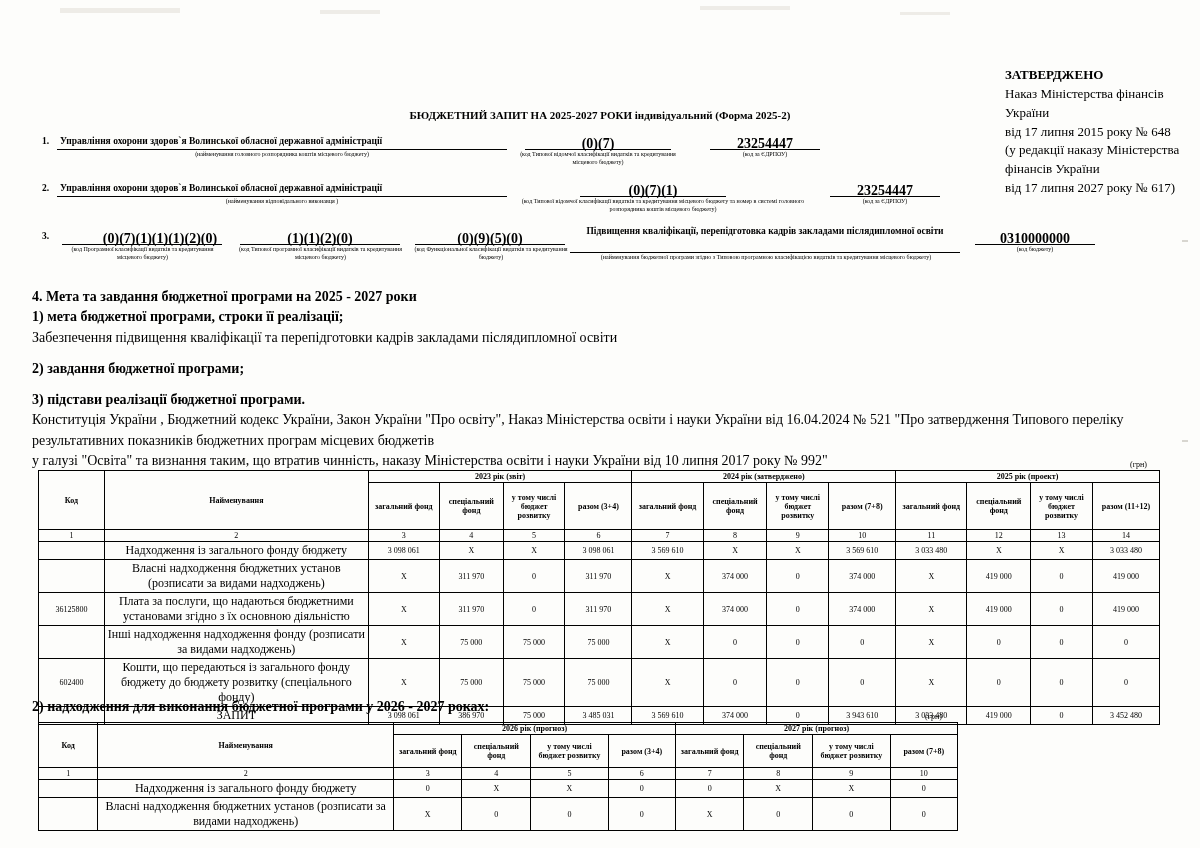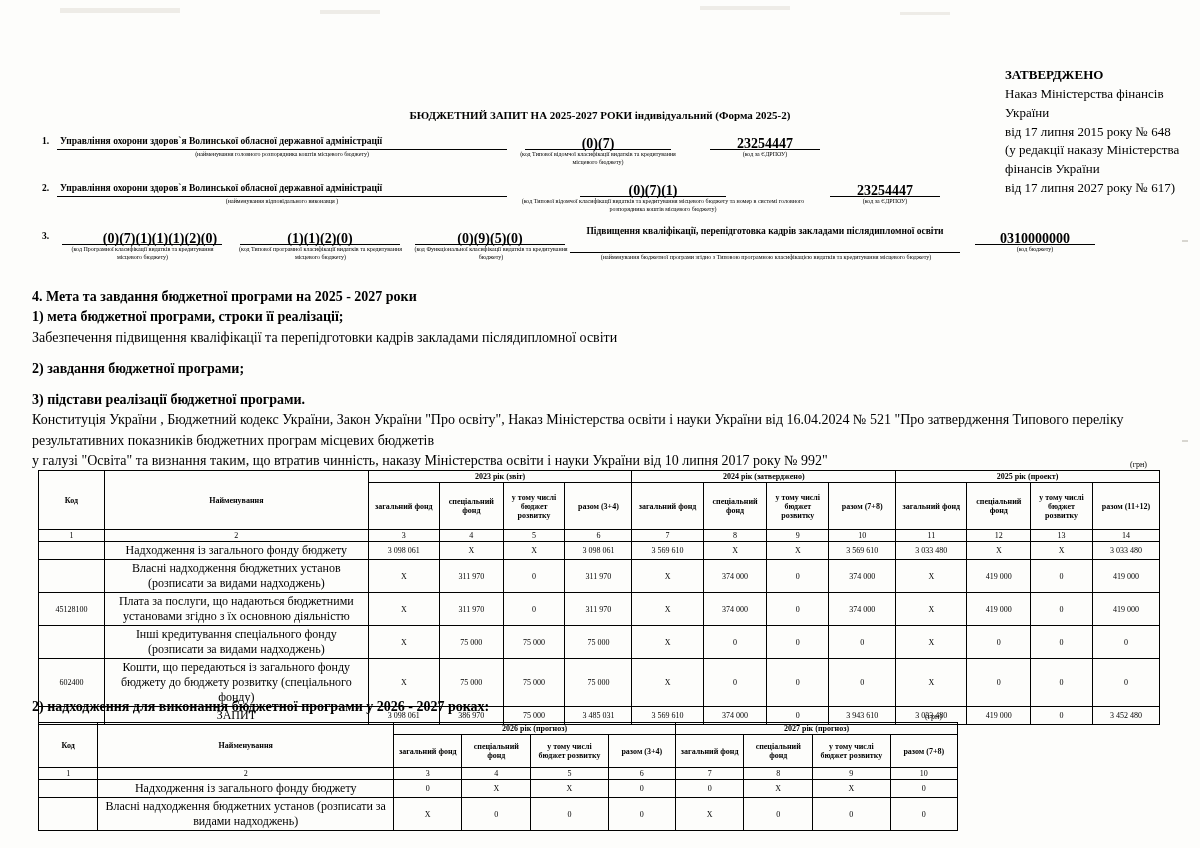--- a/index.html
+++ b/index.html
@@ -286,39 +286,39 @@
       <td>374 000</td>
       <td>0</td>
       <td>374 000</td>
       <td>X</td>
       <td>419 000</td>
       <td>0</td>
       <td>419 000</td>
     </tr>
 
     <tr>
-      <td>45128100</td>
+      <td>36125800</td>
       <td class="nm" style="height:28px">Плата за послуги, що надаються бюджетними установами згідно з їх основною діяльністю</td>
       <td>X</td>
       <td>311 970</td>
       <td>0</td>
       <td>311 970</td>
       <td>X</td>
       <td>374 000</td>
       <td>0</td>
       <td>374 000</td>
       <td>X</td>
       <td>419 000</td>
       <td>0</td>
       <td>419 000</td>
     </tr>
 
     <tr>
       <td></td>
-      <td class="nm" style="height:26px">Інші кредитування спеціального фонду (розписати за видами надходжень)</td>
+      <td class="nm" style="height:26px">Інші надходження надходження фонду (розписати за видами надходжень)</td>
       <td>X</td>
       <td>75 000</td>
       <td>75 000</td>
       <td>75 000</td>
       <td>X</td>
       <td>0</td>
       <td>0</td>
       <td>0</td>
       <td>X</td>
       <td>0</td>

